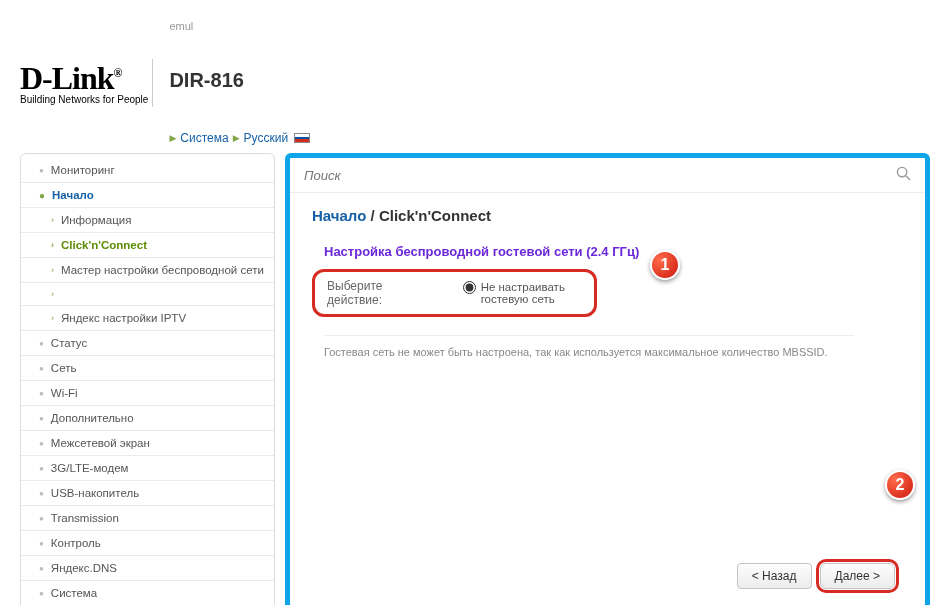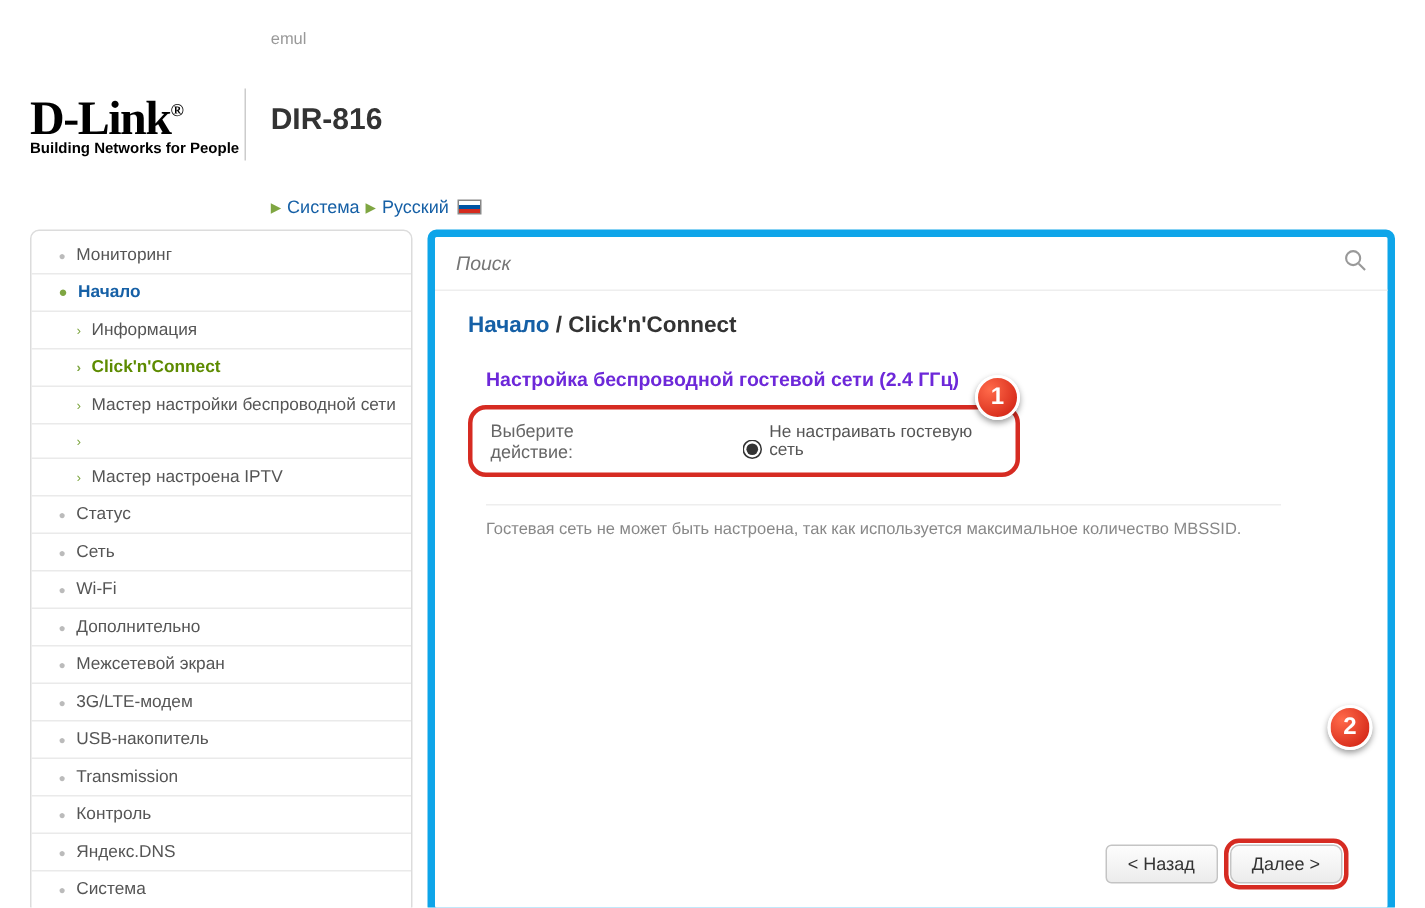--- a/index.html
+++ b/index.html
@@ -19,21 +19,21 @@
   .logo-main {
     font-family: Georgia, "Times New Roman", serif;
     font-size: 32px;
     font-weight: 900;
     color: #000;
     letter-spacing: -1px;
   }
   .logo-main .reg { font-size: 12px; vertical-align: super; }
   .logo-sub {
     font-size: 10px;
-    font-weight: bold;
+    font-weight: normal;
     color: #000;
     letter-spacing: 0;
     margin-top: -3px;
   }
   .header-divider {
     width: 1px;
     height: 48px;
     background: #ccc;
     margin: 0 16px 0 4px;
   }
@@ -119,24 +119,24 @@
   }
   .action-row {
     border: 3px solid #d62b22;
     border-radius: 12px;
     padding: 7px 12px;
     display: flex;
     align-items: center;
     gap: 60px;
     position: relative;
     margin: 0 10px 18px 0;
-    width: 368px;
+    width: 285px;
   }
   .action-label { color: #666; font-size: 12px; }
-  .radio-group { display: flex; align-items: flex-end; gap: 5px; color: #555; font-size: 11.5px;}
+  .radio-group { display: flex; align-items: flex-start; gap: 5px; color: #555; font-size: 11.5px;}
   .radio { accent-color: #333; }
   .info-text {
     color: #888;
     font-size: 11px;
     margin: 10px 0 0 12px;
     padding-top: 10px;
     border-top: 1px solid #eee;
     width: 530px;
   }
   .btn-row {
@@ -228,21 +228,21 @@
         </div>
       <div class="menu-item menu-sub">
           <span class="bullet">›</span>
           <span>Мастер настройки беспроводной сети</span>
         </div>
       <div class="menu-item menu-sub">
           <span class="bullet">›</span>
         </div>
       <div class="menu-item menu-sub">
           <span class="bullet">›</span>
-          <span>Мастер настроена IPTV</span>
+          <span>Яндекс настройки IPTV</span>
         </div>
       <div class="menu-item">
           <span class="bullet">●</span>
           <span>Статус</span>
         </div>
       <div class="menu-item">
           <span class="bullet">●</span>
           <span>Сеть</span>
         </div>
       <div class="menu-item">

